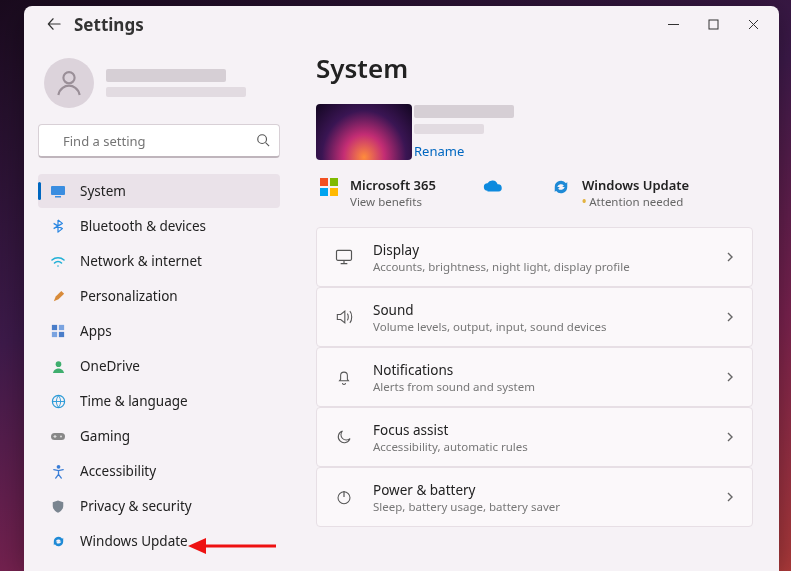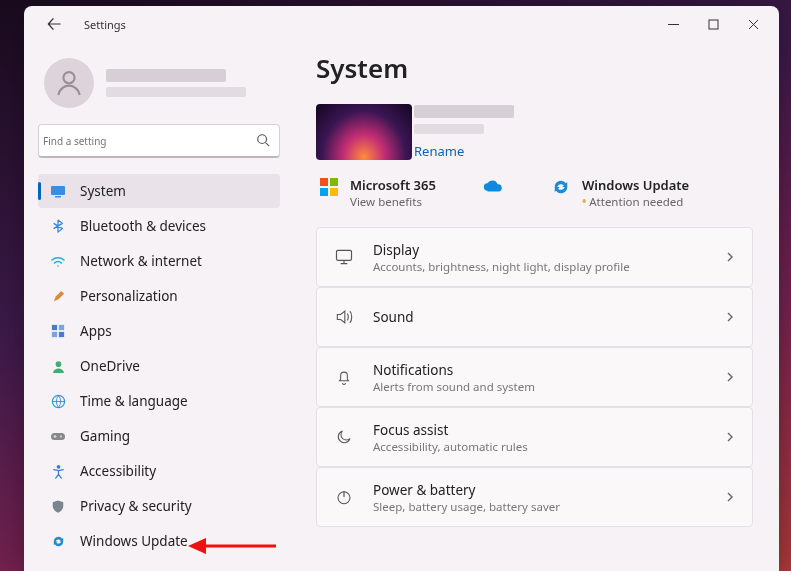--- a/index.html
+++ b/index.html
@@ -19,21 +19,21 @@
     overflow: hidden;
   }
   .titlebar {
     height: 36px; display: flex; align-items: center;
     padding: 0 6px 0 16px;
   }
   .titlebar .back {
     width: 28px; height: 28px; display:flex; align-items:center; justify-content:center;
     border-radius:4px; cursor:pointer;
   }
-  .titlebar .app-title { font-size: 11px; margin-left: 16px; color:#333; }
+  .titlebar .app-title { font-size: 17px; margin-left: 6px; color:#333;font-weight:bold; }
   .titlebar .spacer { flex:1; }
   .win-btn {
     width: 40px; height: 32px; display:flex; align-items:center; justify-content:center;
     cursor:pointer; border-radius:4px;
   }
   .body {
     flex:1; display:flex; overflow:hidden;
   }
   .sidebar {
     width: 270px; padding: 10px 14px 0 14px;
@@ -51,21 +51,21 @@
     height:13px; width:120px; background:#d6cfd5; border-radius:2px; margin-bottom:5px;
   }
   .profile-text .email {
     height:10px; width:140px; background:#e2dbe1; border-radius:2px;
   }
   .search {
     position:relative; margin-bottom:10px;
   }
   .search input {
     width:100%; height:34px; border:1px solid #d8d0d6; border-radius:4px;
-    background:#fff; padding:0 34px 0 4px; font-size:10px; outline:none;
+    background:#fff; padding:0 34px 0 24px; font-size:13px; outline:none;
     border-bottom:2px solid #bfb5bc;
   }
   .search .search-ico {
     position:absolute; right:10px; top:50%; transform:translateY(-50%);
     color:#555;
   }
   .nav { display:flex; flex-direction:column; gap:1px; margin-top:4px; }
   .nav-item {
     display:flex; align-items:center; gap:14px;
     height:34px; padding:0 12px; border-radius:4px; cursor:pointer;
@@ -337,20 +337,21 @@
 
       <div class="card">
         <span class="cico">
             <svg width="20" height="20" viewBox="0 0 24 24">
               <path d="M4 9v6h4l5 4V5L8 9H4z" stroke="#555" stroke-width="1.3" fill="none"></path>
               <path d="M16 8c1.5 1.5 1.5 6.5 0 8M19 5c3 3 3 11 0 14" stroke="#555" stroke-width="1.3" fill="none"></path>
             </svg>
           </span>
         <div class="ctext">
           <div class="ct1">Sound</div>
+          <div class="ct2">Volume levels, output, input, sound devices</div>
         </div>
         <span class="chev"><svg width="12" height="12" viewBox="0 0 12 12">
               <path d="M4 2l4 4-4 4" stroke="#666" stroke-width="1.4" fill="none"></path>
             </svg></span>
       </div>
 
       <div class="card">
         <span class="cico">
             <svg width="18" height="20" viewBox="0 0 24 24">
               <path d="M6 17h12l-1.5-2V10a4.5 4.5 0 00-9 0v5L6 17zM10 20a2 2 0 004 0" stroke="#555" stroke-width="1.4" fill="none"></path>

